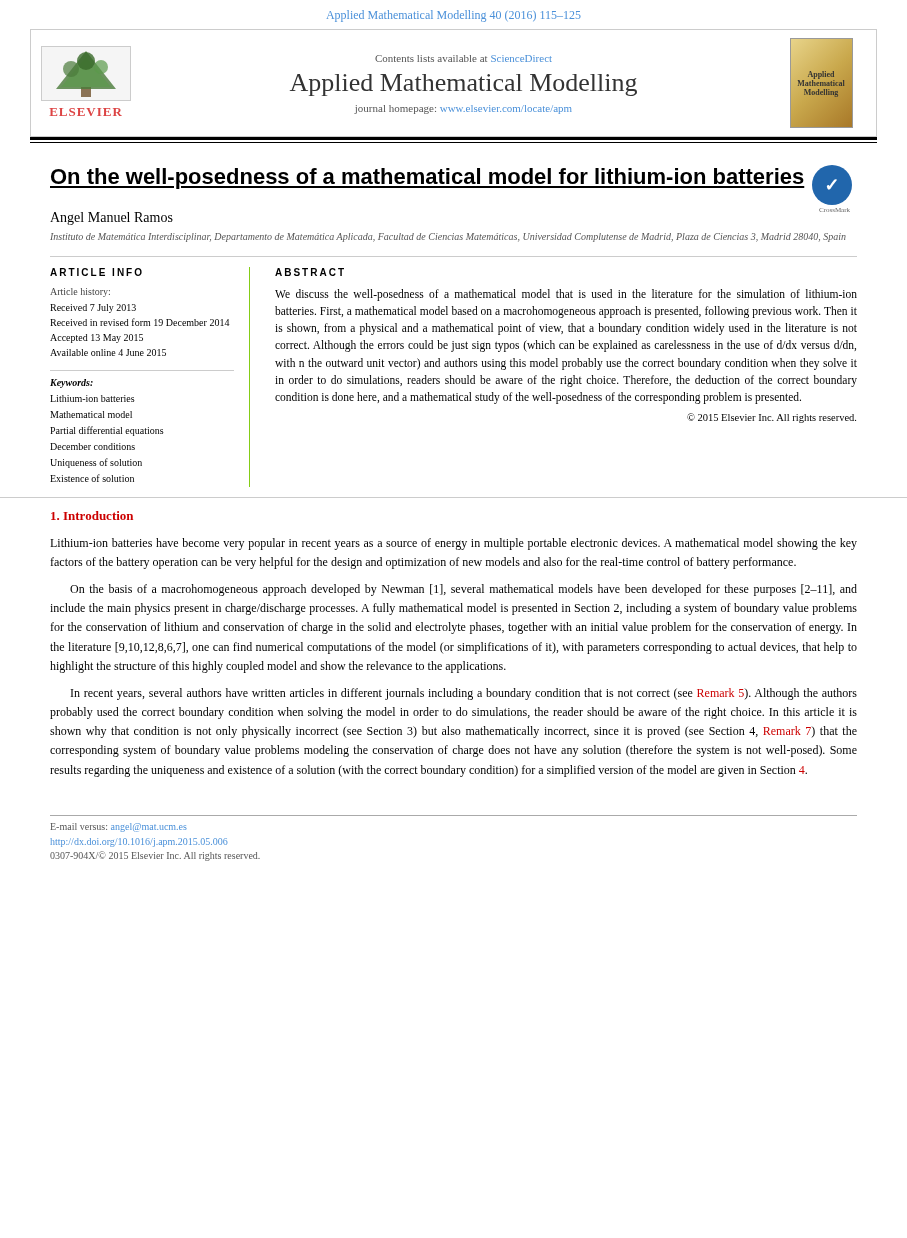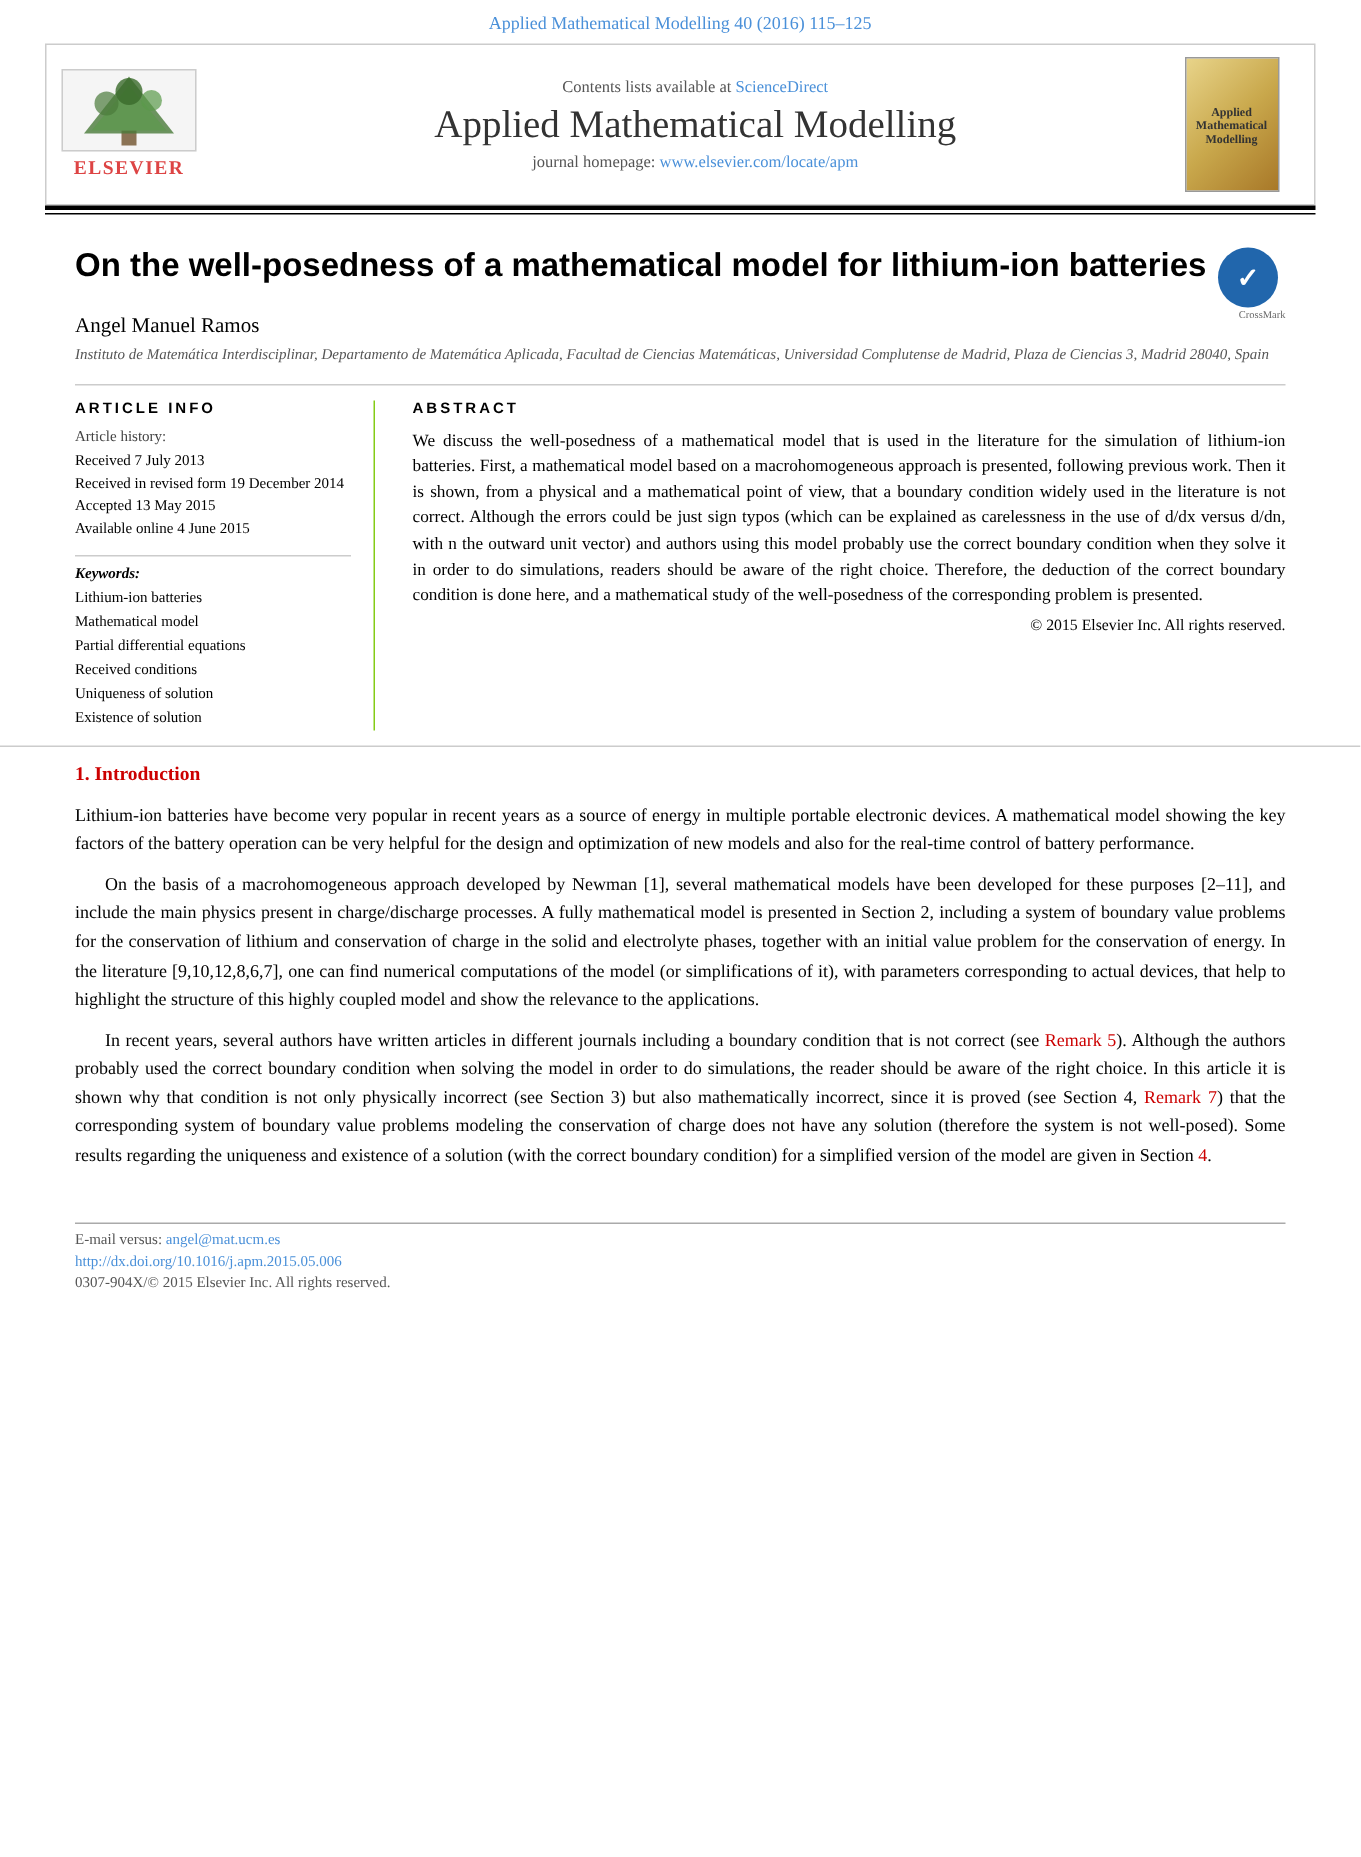--- a/index.html
+++ b/index.html
@@ -109,20 +109,21 @@
       justify-content: center;
       font-size: 7px;
       color: #333;
       padding: 4px;
       text-align: center;
     }
 
     .article-header {
       padding: 20px 25px 10px 50px;
       position: relative;
+      text-decoration: underline;
     }
 
     .article-title {
       font-size: 22px;
       font-weight: bold;
       color: #000;
       line-height: 1.3;
       font-family: 'Arial', sans-serif;
       padding-right: 60px;
     }
@@ -145,21 +146,21 @@
       justify-content: center;
       color: #fff;
       font-size: 18px;
       font-weight: bold;
       font-family: serif;
     }
 
     .crossmark-label {
       font-size: 7px;
       color: #666;
-      text-align: right;
+      text-align: center;
       margin-top: 1px;
     }
 
     .author-name {
       font-size: 14px;
       color: #000;
       margin-top: 8px;
       padding: 0 50px;
     }
 
@@ -385,21 +386,21 @@
       <div class="history-item">Available online 4 June 2015</div>
     </div>
 
     <div class="divider-line"></div>
 
     <div>
       <div class="keywords-title">Keywords:</div>
       <div class="keyword-item">Lithium-ion batteries</div>
       <div class="keyword-item">Mathematical model</div>
       <div class="keyword-item">Partial differential equations</div>
-      <div class="keyword-item">Received conditions</div>
+      <div class="keyword-item">December conditions</div>
       <div class="keyword-item">Uniqueness of solution</div>
       <div class="keyword-item">Existence of solution</div>
     </div>
   </div>
 
   <div class="abstract-col">
     <div class="section-heading-small">ABSTRACT</div>
     <div class="abstract-text">
       <p>We discuss the well-posedness of a mathematical model that is used in the literature for the simulation of lithium-ion batteries. First, a mathematical model based on a macrohomogeneous approach is presented, following previous work. Then it is shown, from a physical and a mathematical point of view, that a boundary condition widely used in the literature is not correct. Although the errors could be just sign typos (which can be explained as carelessness in the use of d/dx versus d/dn, with n the outward unit vector) and authors using this model probably use the correct boundary condition when they solve it in order to do simulations, readers should be aware of the right choice. Therefore, the deduction of the correct boundary condition is done here, and a mathematical study of the well-posedness of the corresponding problem is presented.</p>
     </div>

